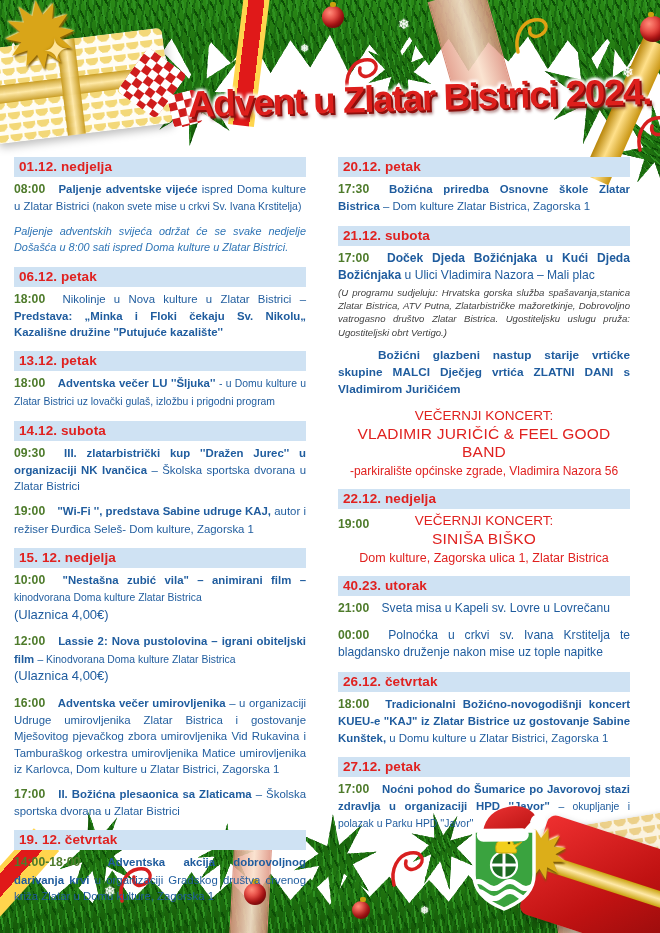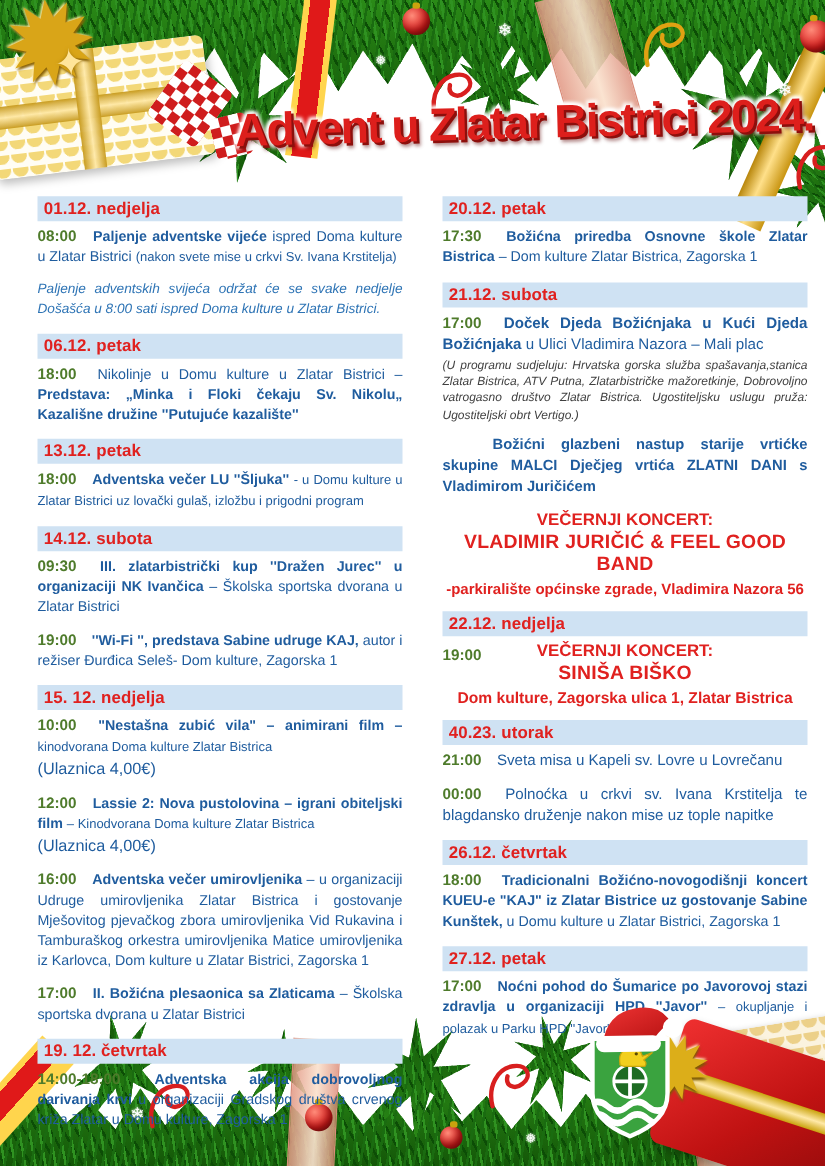--- a/index.html
+++ b/index.html
@@ -1,37 +1,37 @@
 <!DOCTYPE html>
 <html><head>
 <meta charset="utf-8">
 <style>
   html,body{margin:0;padding:0;}
   body{
     width:660px;height:933px;position:relative;overflow:hidden;background:#fff;
     font-family:"Liberation Sans",sans-serif;
   }
   
-  .columns{position:absolute;top:157px;left:30px;width:616px;display:flex;gap:32px;z-index:5;}
+  .columns{position:absolute;top:157px;left:14px;width:616px;display:flex;gap:32px;z-index:5;}
   .col{width:301px;}
   .sec{margin-bottom:11px;}
   .datebar{
     background:#cfe2f3;color:#e0211f;font-weight:700;font-size:13.5px;
     padding:2px 5px 3px;margin:0 0 4px;letter-spacing:.1px;
   }
   .entry{color:#1f5c9e;font-size:11.4px;line-height:1.42;text-align:justify;margin:0 0 9px;}
   .entry.big{font-size:12.1px;}
   .time{color:#4e7b2b;font-weight:700;font-size:12.2px;padding-right:9px;white-space:nowrap;}
   .b{font-weight:700;}
   .sm{font-size:10.4px;}
   .price{display:block;font-size:13px;}
   .note-blue{color:#2e74b5;font-style:italic;font-size:10.9px;line-height:1.45;text-align:justify;margin:2px 0 0;}
   .note-gray{color:#3f3f3f;font-style:italic;font-size:9.6px;line-height:1.38;text-align:justify;margin:1px 0 8px;}
   .bluepara{color:#1f5c9e;font-weight:700;font-size:11.8px;line-height:1.45;text-align:justify;text-indent:40px;margin:2px 0 10px;}
-  .redcenter{color:#e0211f;text-align:center;font-weight:700;}
+  .redcenter{color:#e0211f;text-align:center;font-weight:400;}
   .k-label{font-size:13.5px;margin:10px 0 2px;}
   .k-name{font-size:15.5px;margin:0 0 3px;letter-spacing:.2px;}
   .k-loc{font-size:12px;margin:0 0 4px;}
   .rel{position:relative;}
   .time-abs{position:absolute;left:0;top:4px;}
   
   .title{
     position:absolute;left:188px;top:84px;width:470px;z-index:6;
     font-size:37px;font-weight:800;letter-spacing:-1.5px;color:#dd1f1c;
     transform:rotate(-1.6deg);transform-origin:left center;white-space:nowrap;
@@ -145,21 +145,21 @@
           <span class="r">ispred Doma kulture u Zlatar Bistrici</span>
           <span class="sm">(nakon svete mise u crkvi Sv. Ivana Krstitelja)</span>
         </p>
         <p class="note-blue">Paljenje adventskih svijeća održat će se svake nedjelje Došašća u 8:00 sati ispred Doma kulture  u Zlatar Bistrici.</p>
       </div>
 
       <div class="sec">
         <div class="datebar">06.12. petak</div>
         <p class="entry">
           <span class="time">18:00</span>
-          <span class="r">Nikolinje u Domu kulture u Zlatar Bistrici –</span>
+          <span class="r">Nikolinje u Nova kulture u Zlatar Bistrici –</span>
           <span class="b">Predstava: „Minka i Floki čekaju Sv. Nikolu„ Kazališne družine ''Putujuće kazalište''</span>
         </p>
       </div>
 
       <div class="sec">
         <div class="datebar">13.12. petak</div>
         <p class="entry">
           <span class="time">18:00</span>
           <span class="b">Adventska večer LU ''Šljuka''</span>
           <span class="sm">- u Domu kulture u Zlatar Bistrici uz lovački gulaš, izložbu i prigodni program</span>

